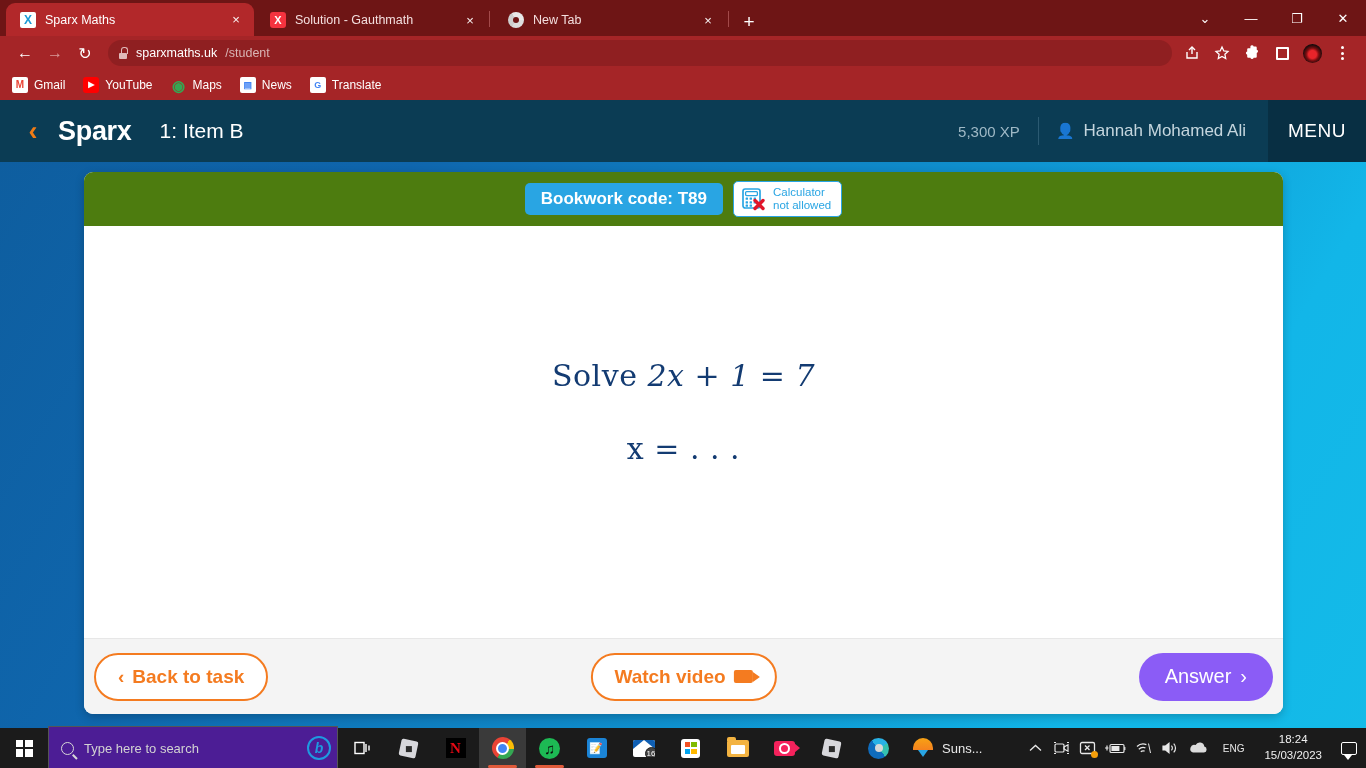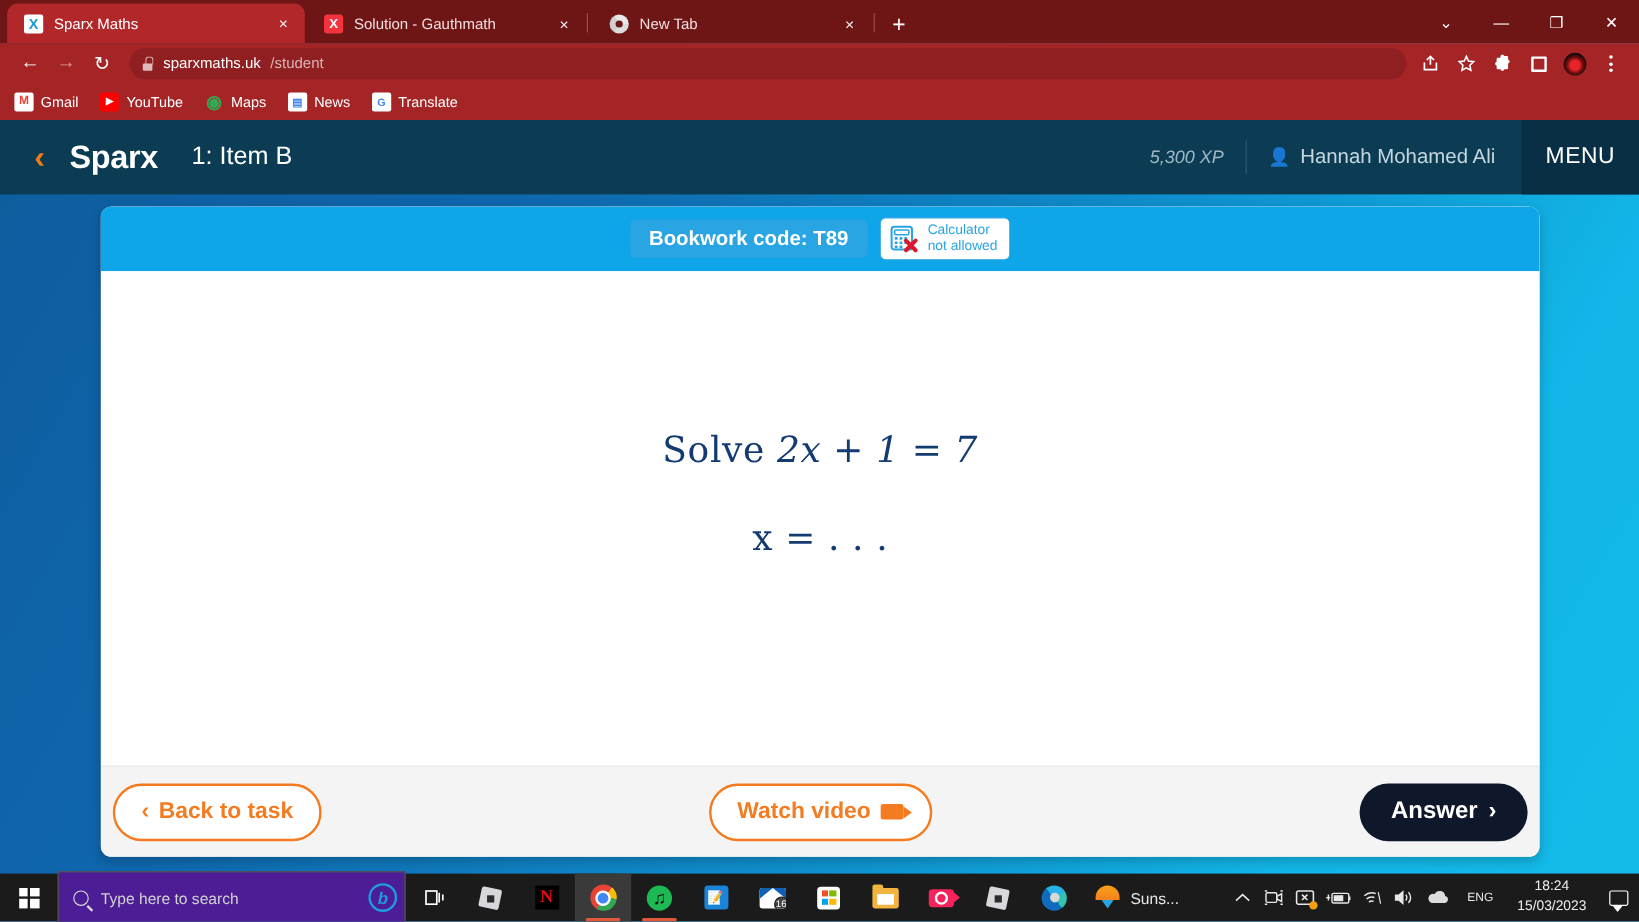--- a/index.html
+++ b/index.html
@@ -134,39 +134,39 @@
     margin-left:18px; width:30px; height:30px;
     display:flex; align-items:center; justify-content:center;
     color:#f07c16; font-size:27px; font-weight:bold; line-height:1;
   }
   .brand {
     margin-left:10px; color:#ffffff; font-size:27px; font-weight:bold;
     letter-spacing:-.3px;
   }
   .item-label { margin-left:28px; color:#ffffff; font-size:21px; }
   .hdr-right { margin-left:auto; display:flex; align-items:center; height:62px; }
-  .xp { color:#9fb9c6; font-size:15px;font-style:italic; }
+  .xp { color:#9fb9c6; font-size:15px; }
   .hdr-div { width:1px; height:28px; background:#2b5a72; margin:0 18px; }
   .user { display:flex; align-items:center; gap:8px; color:#c5d6de; font-size:17px; }
   .user-ico { font-size:15px; color:#c5d6de; }
   .menu-btn {
     margin-left:22px; width:98px; height:62px; background:#082f43;
     display:flex; align-items:center; justify-content:center;
     color:#ffffff; font-size:19px; letter-spacing:.5px;
   }
 
   
   .card {
     position:absolute; left:84px; top:172px; width:1199px; height:542px;
     background:#ffffff; border-radius:9px;
     box-shadow:0 3px 10px rgba(0,0,0,.22);
     display:flex; flex-direction:column; overflow:hidden;
   }
   .card-top {
-    height:54px; background:#0ea5e9;
+    height:54px; background:#4d7c0f;
     display:flex; align-items:center; justify-content:center; gap:10px;
   }
   .bookwork {
     background:#29a5e3; color:#ffffff; font-size:17px; font-weight:bold;
     padding:7px 16px; border-radius:5px; line-height:1.1;
   }
   .calc-badge {
     border:1px solid #29a5e3; border-radius:5px; background:#ffffff;
     display:flex; align-items:center; gap:6px; padding:4px 10px 4px 7px;
   }
@@ -186,23 +186,23 @@
     height:76px; background:#f4f4f4; border-top:1px solid #e7e7e7;
     display:flex; align-items:center; padding:0 10px; position:relative;
   }
   .btn-outline {
     border:2px solid #f47b20; color:#f47b20; background:#ffffff;
     border-radius:26px; height:48px; padding:0 22px;
     display:flex; align-items:center; gap:8px;
     font-size:19px; font-weight:bold; white-space:nowrap;
   }
   .btn-solid {
-    background:#0f172a; color:#ffffff; border:none; border-radius:26px;
+    background:#8b5cf6; color:#ffffff; border:none; border-radius:26px;
     height:48px; padding:0 26px; display:flex; align-items:center; gap:9px;
-    font-size:20px; font-weight:bold;text-align:right;
+    font-size:20px; font-weight:normal;text-align:right;
   }
   .foot-left { position:absolute; left:10px; }
   .foot-center { position:absolute; left:50%; transform:translateX(-50%); }
   .foot-right { position:absolute; right:10px; }
   .vid-glyph {
     width:19px; height:13px; background:#f47b20; border-radius:2px; position:relative;
     flex:0 0 19px;
   }
   .vid-glyph::after {
     content:""; position:absolute; right:-7px; top:1.5px;

